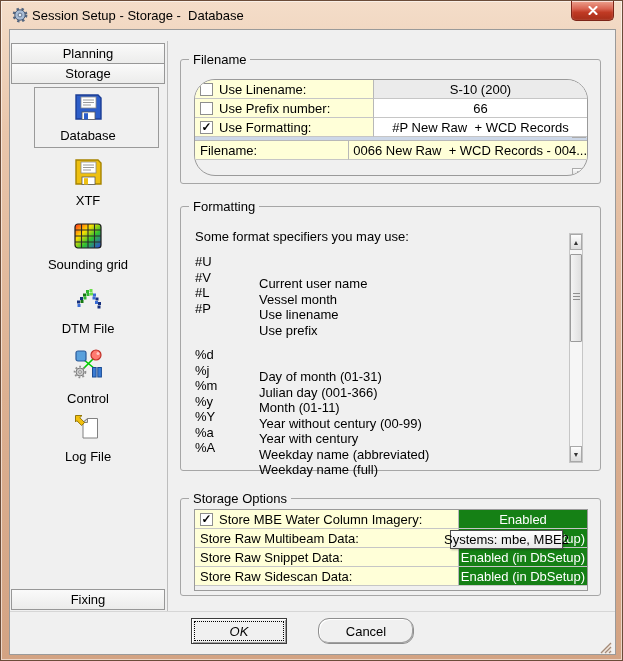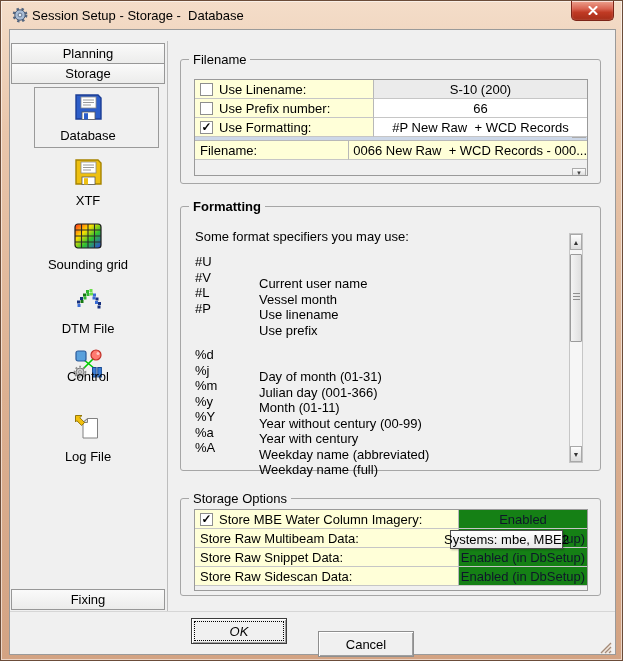--- a/index.html
+++ b/index.html
@@ -50,21 +50,21 @@
     display:flex; align-items:center; padding-left:5px; white-space:pre;
   }
   .fn-label { width:179px; }
   .st-label { width:264px; }
   .tvalue {
     flex:1; display:flex; align-items:center; justify-content:center;
     border-bottom:1px solid #c6c6c6; background:#fff; white-space:pre; position:relative;
   }
   .v-gray { background:#ebebeb; }
   .v-yellow { background:#ffffd8; justify-content:flex-start; padding-left:4px; }
-  .v-green { background:#158015; color:#0f172a; }
+  .v-green { background:#158015; color:#ffffff; }
   .tsep { height:4px; background:#ccd7e8; border-bottom:1px solid #b8b8b8; }
   .tfill { flex:1; }
   .cb {
     width:13px; height:13px; background:#fff; border:1px solid #8e8e8e; margin-right:6px;
     display:inline-flex; align-items:center; justify-content:center;
     font-weight:bold; font-size:12px; line-height:1; cursor:pointer; flex:none;
   }
   .spinner { position:absolute; right:1px; top:0; width:14px; height:18px; }
   .spin-btn {
     height:9px; width:14px; background:linear-gradient(180deg,#fdfdfd,#d9d9d9);
@@ -223,21 +223,21 @@
       <rect x="4" y="3" width="10" height="10" rx="2" fill="#5aa0dc" stroke="#2a5a9a" stroke-width="1.2"></rect>
       <circle cx="24" cy="7" r="5" fill="#ff7a70" stroke="#c03028" stroke-width="1.2"></circle>
       <circle cx="26" cy="5.4" r="1.5" fill="#ffc9c4"></circle>
       <circle cx="8" cy="24" r="4" fill="#cccccc" stroke="#7d7d7d" stroke-width="1"></circle>
       <circle cx="8" cy="24" r="5.4" fill="none" stroke="#8d8d8d" stroke-width="1.8" stroke-dasharray="1.8 2.2"></circle>
       <circle cx="8" cy="24" r="1.4" fill="#f2f2f2" stroke="#7d7d7d" stroke-width="0.8"></circle>
       <rect x="20.5" y="19.5" width="3.6" height="9.5" fill="#3a7cd4" stroke="#1a4c94" stroke-width="1"></rect>
       <rect x="25.8" y="19.5" width="3.6" height="9.5" fill="#3a7cd4" stroke="#1a4c94" stroke-width="1"></rect>
     </svg>
   </span>
-  <div class="abs side-item-label" style="top:368px">
+  <div class="abs side-item-label" style="top:390px">
     <span>Control</span>
   </div>
 
   <span class="abs side-icon" style="top:411px">
     <svg width="32" height="32" viewBox="0 0 32 32">
       <path d="M15.5 6.5 h10 v19.5 h-14.5 V10.5 z" fill="#ffffff" stroke="#808080" stroke-width="1"></path>
       <path d="M15.5 6.5 L11 10.5 h4.5 z" fill="#d9d9d9" stroke="#808080" stroke-width="1"></path>
       <path d="M3.5 3.5 L10 3.5 L7.8 5.7 L12.6 10.5 L9.6 13.5 L4.8 8.7 L3.5 10 Z" fill="#f2c00e" stroke="#8a6d00" stroke-width="0.9"></path>
     </svg>
   </span>
@@ -248,21 +248,21 @@
   <div class="abs side-btn" style="top:588px">
     <span>Fixing</span>
   </div>
 
   <div class="abs vsep"></div>
   <div class="abs bottom-sep"></div>
 
   <div class="abs group" style="left:179px; top:58px; width:421px; height:125px;">
     <span class="legend">Filename</span>
   </div>
-  <div class="tbl" style="left:193px; top:78px; width:394px; height:97px;">
+  <div class="tbl" style="left:193px; top:78px; width:394px; height:97px;border-radius:21px;">
     <div class="trow">
       <div class="tlabel fn-label">
         <span class="cb"></span>
         <span>Use Linename:</span>
       </div>
       <div class="tvalue v-gray">S-10 (200)</div>
     </div>
     <div class="trow">
       <div class="tlabel fn-label">
         <span class="cb"></span>
@@ -281,26 +281,26 @@
         <span class="cb">✓</span>
         <span>Use Formatting:</span>
       </div>
       <div class="tvalue">#P New Raw  + WCD Records</div>
     </div>
     <div class="tsep"></div>
     <div class="trow">
       <div class="tlabel fn-label">
         <span>Filename:</span>
       </div>
-      <div class="tvalue v-yellow">0066 New Raw  + WCD Records - 000...</div>
+      <div class="tvalue v-yellow">0066 New Raw  + WCD Records - 004...</div>
     </div>
     <div class="tfill"></div>
   </div>
 
-  <div class="abs group" style="left:179px; top:205px; width:421px; height:265px;font-weight:bold;">
+  <div class="abs group" style="left:179px; top:205px; width:421px; height:265px;">
     <span class="legend">Formatting</span>
   </div>
   <div class="abs fmt-line" style="top:228px;">Some format specifiers you may use:</div>
 
   <div class="abs spec-list" style="top:253px;">
     <div class="spec-row">
       <span class="spec-code">#U</span>
       <span class="spec-desc">Current user name</span>
     </div>
     <div class="spec-row">
@@ -391,21 +391,21 @@
         <span>Store Raw Sidescan Data:</span>
       </div>
       <div class="tvalue v-green">Enabled (in DbSetup)</div>
     </div>
     <div class="tfill" style="background:#ffffff;"></div>
   </div>
 
   <div class="abs btn btn-default" style="left:190px; top:617px;font-style:italic;">
     <span>OK</span>
   </div>
-  <div class="abs btn" style="left:317px; top:630px;">
+  <div class="abs btn" style="left:317px; top:617px;border-radius:11px;">
     <span>Cancel</span>
   </div>
 
   <span class="abs resize-grip">
     <svg width="15" height="15" viewBox="0 0 15 15">
       <path d="M13 3 L3 13 M13 7 L7 13 M13 11 L11 13" stroke="#a58a76" stroke-width="1.4"></path>
       <path d="M14 4 L4 14 M14 8 L8 14 M14 12 L12 14" stroke="#f4e6da" stroke-width="1"></path>
     </svg>
   </span>
 

